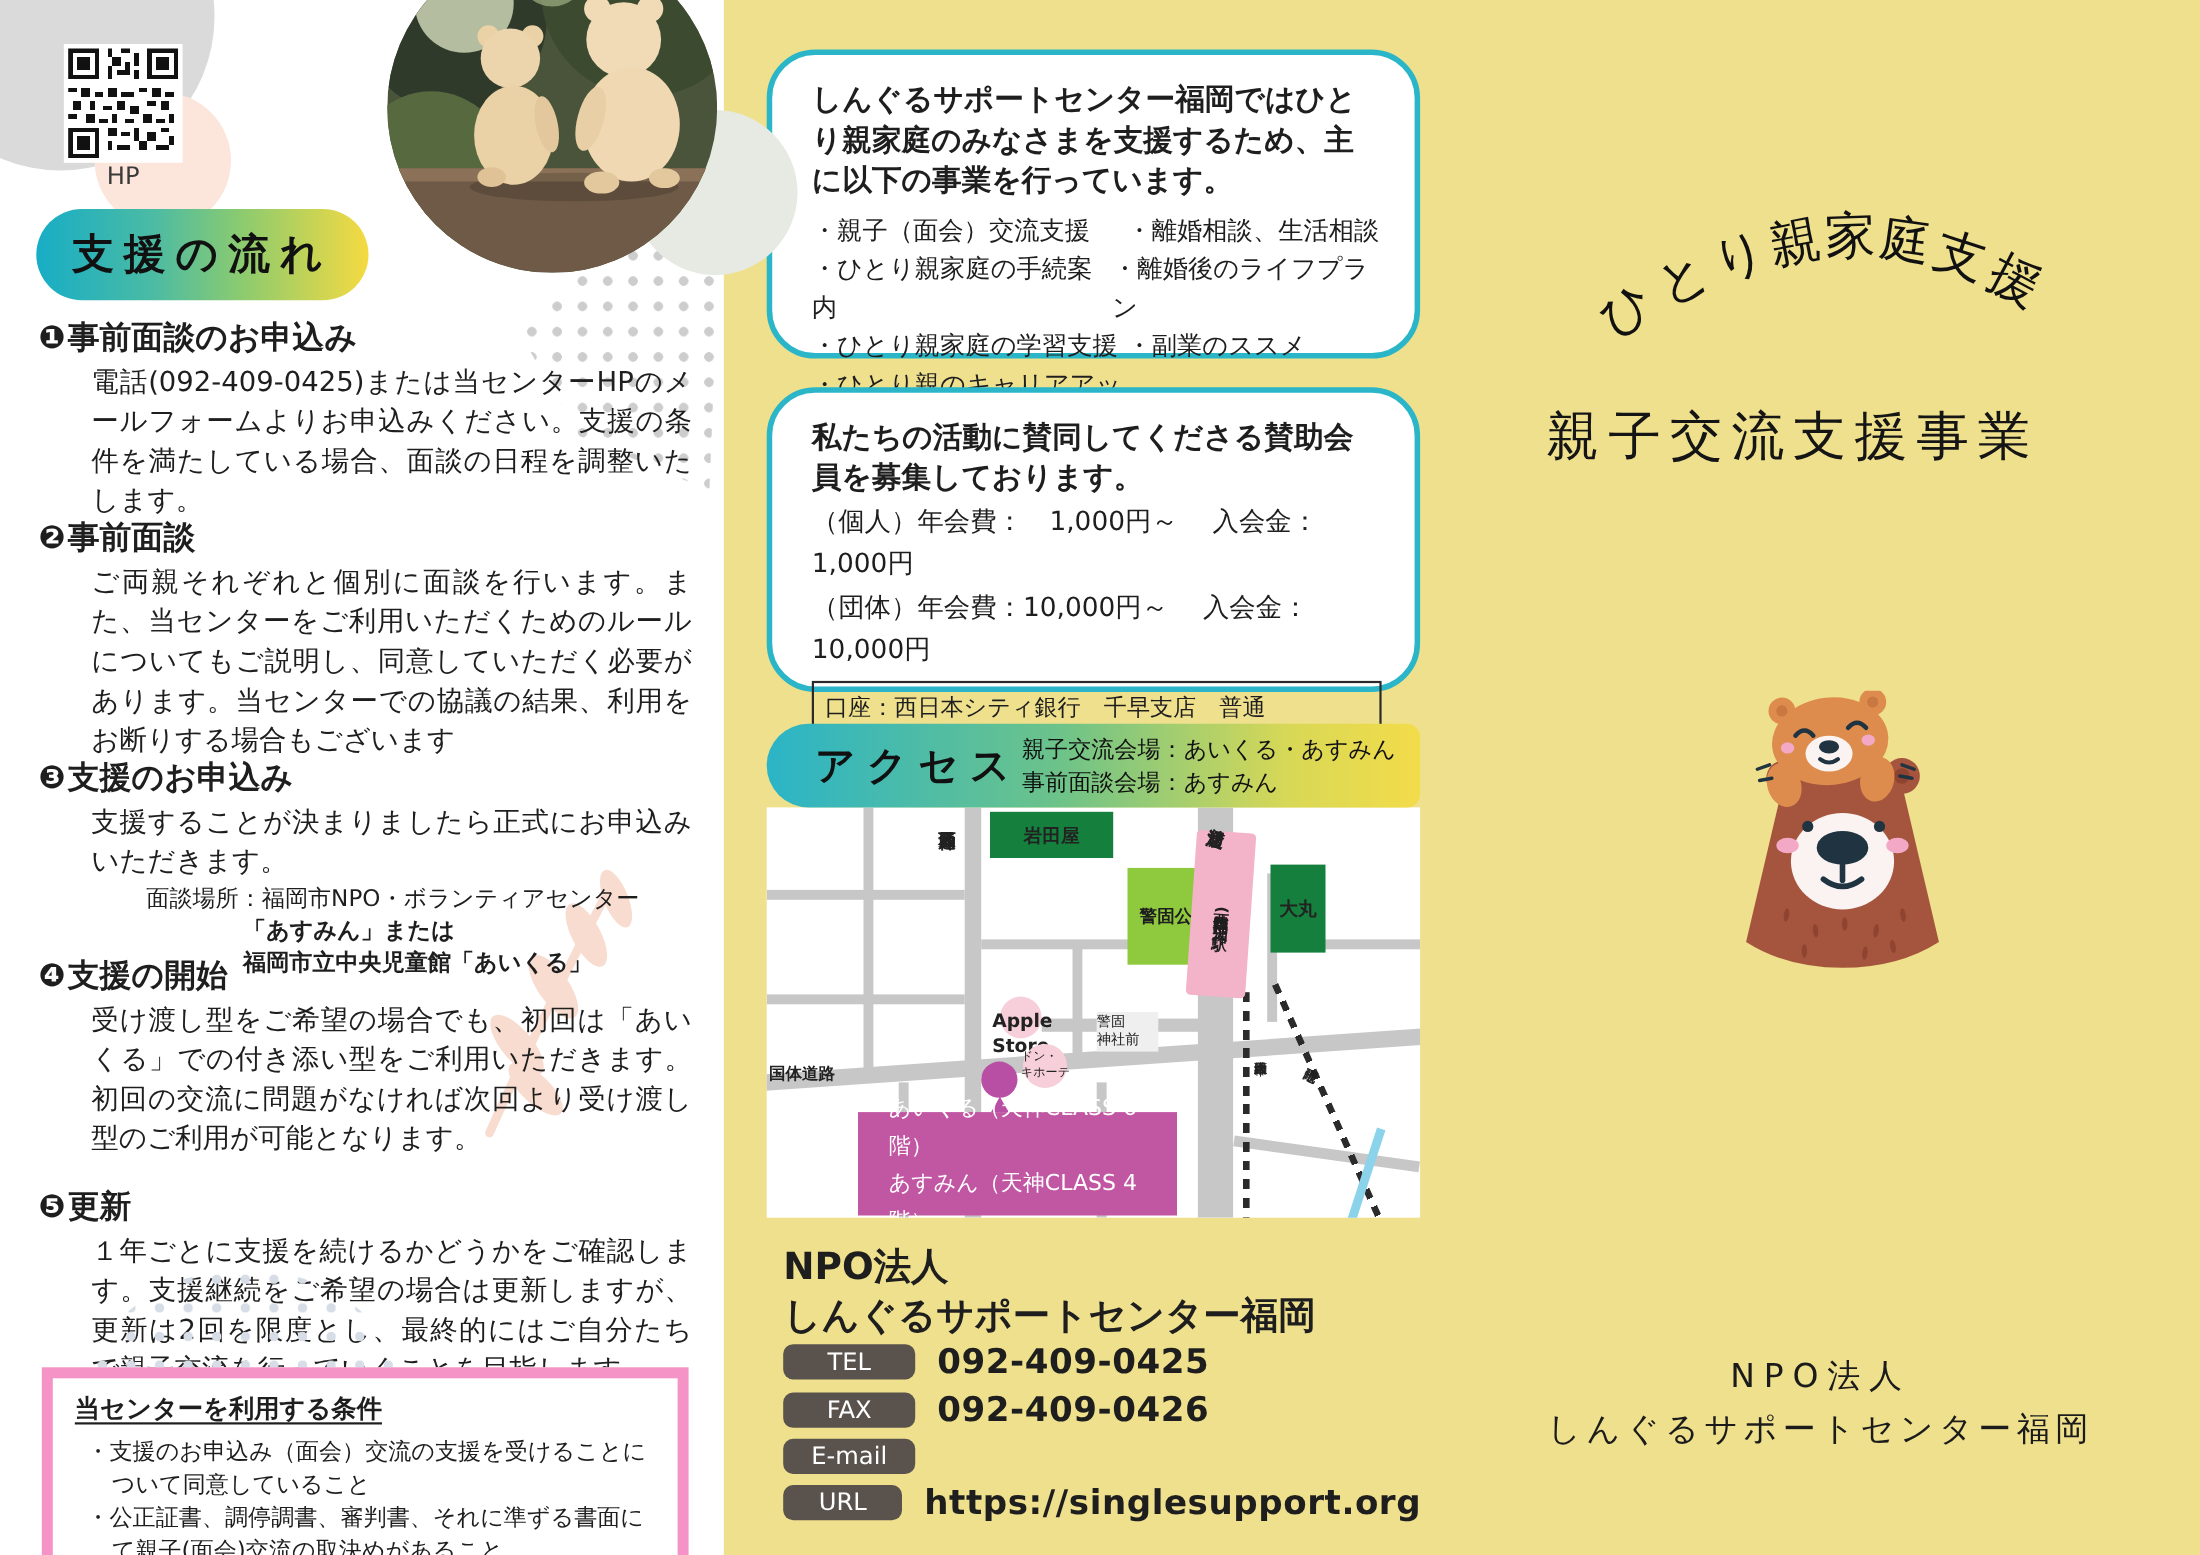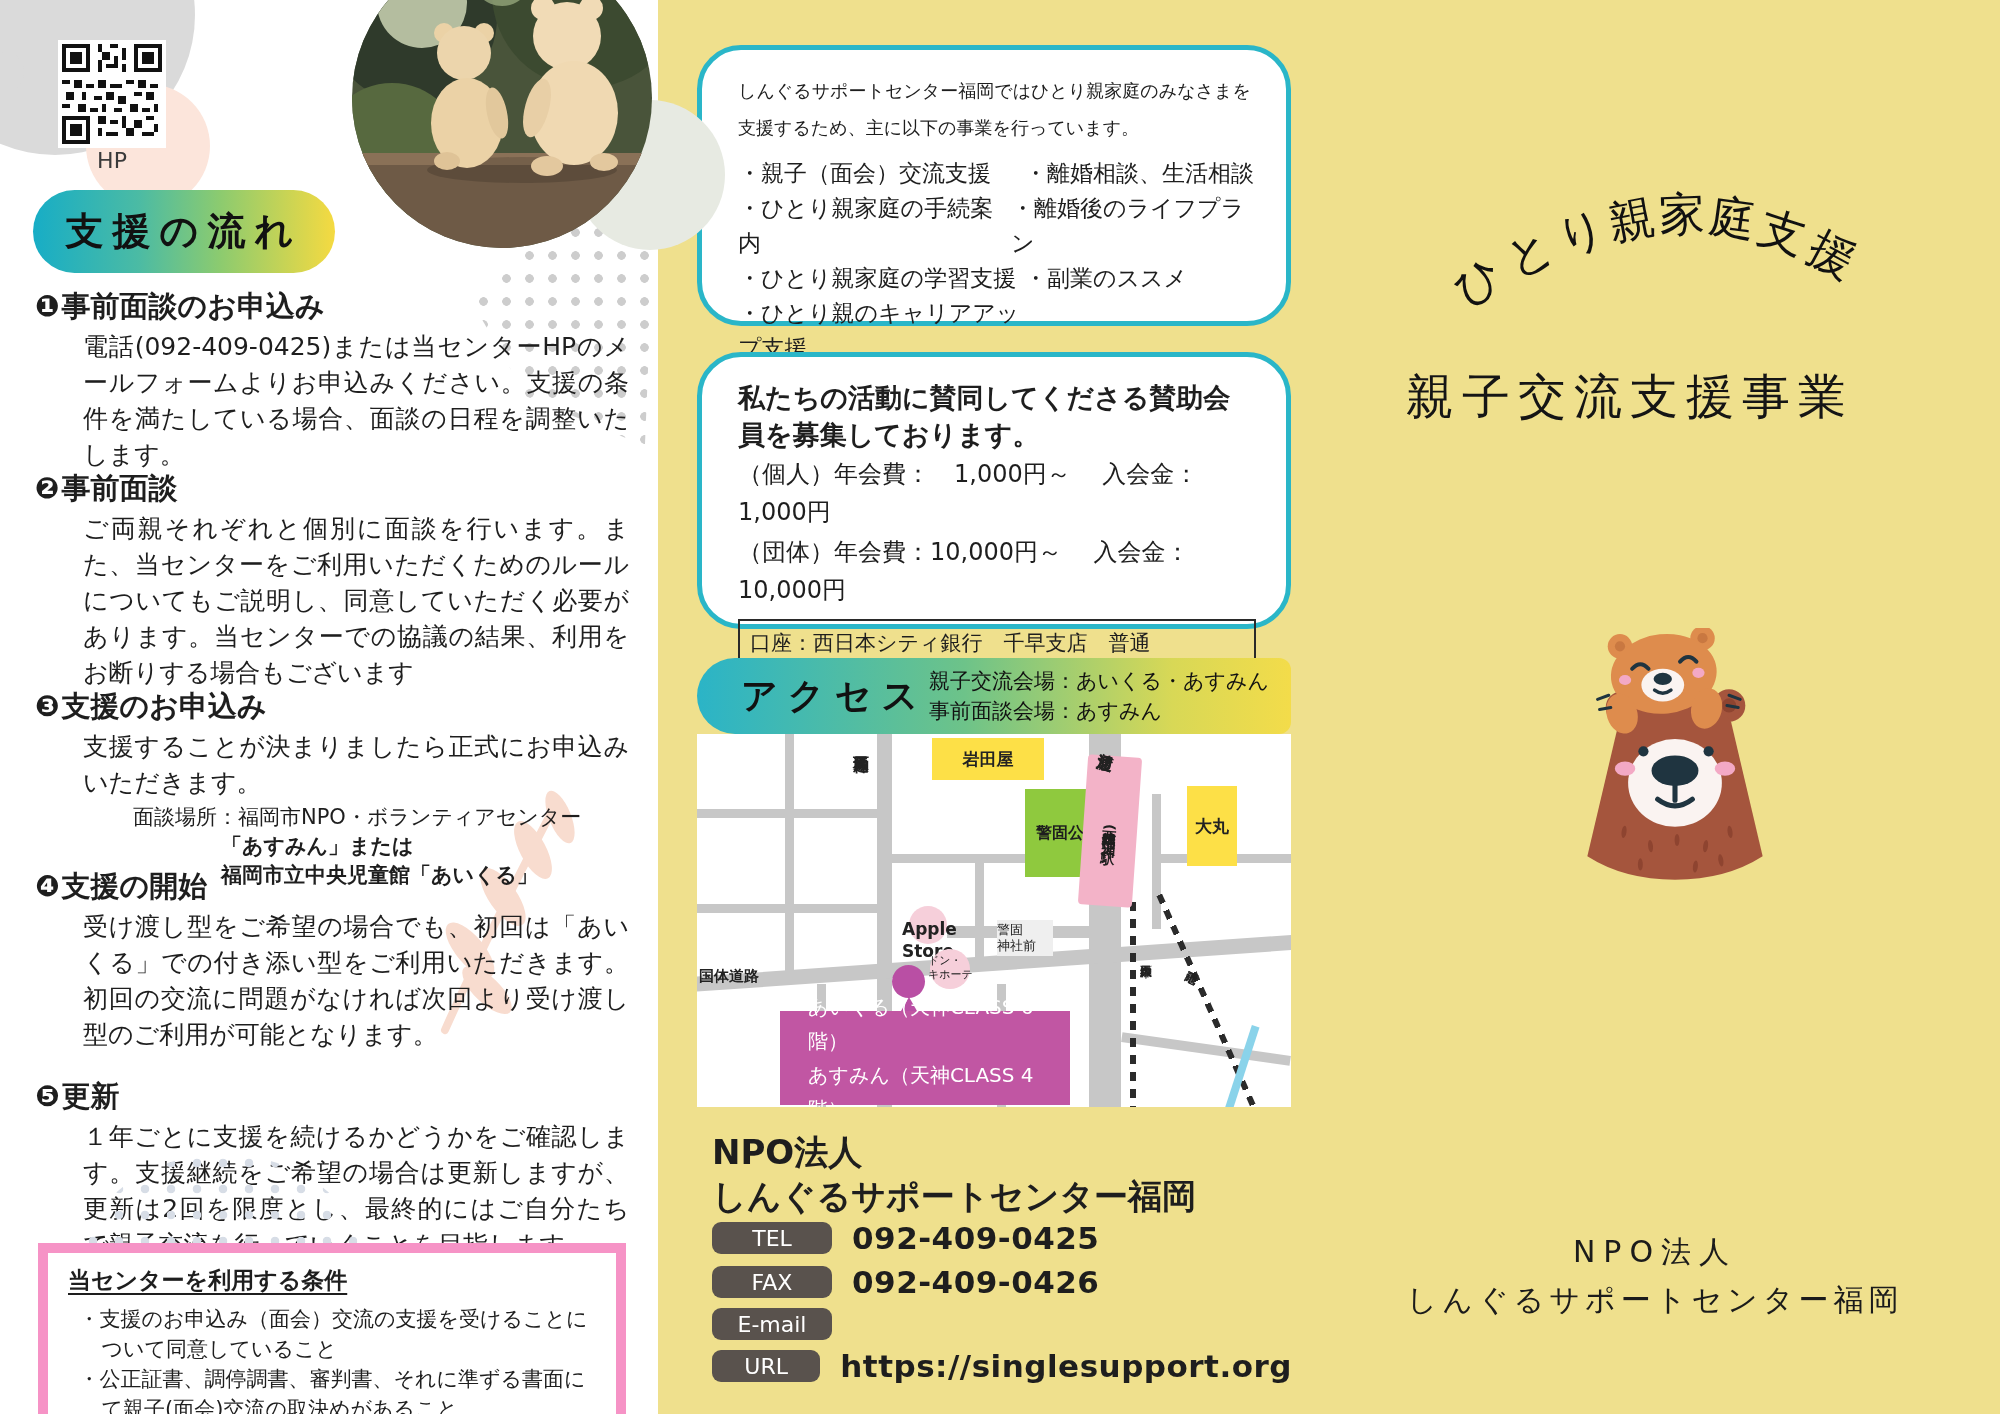--- a/index.html
+++ b/index.html
@@ -39,40 +39,40 @@
   .cond-box{position:absolute;left:38px;top:1243px;width:588px;box-sizing:border-box;
     border:10px solid #F693C6;background:#fff;padding:12px 20px 14px 20px;z-index:2;}
   .cond-title{font-size:23px;font-weight:700;text-decoration:underline;text-underline-offset:5px;margin-bottom:8px;}
   .cond-item{font-size:21px;line-height:30px;padding-left:1.6em;text-indent:-1.1em;}
 
   
   .wbox{position:absolute;left:697px;width:594px;box-sizing:border-box;background:#fff;
     border:5px solid #2AB6C8;border-radius:44px;padding:22px 30px 16px 36px;}
   .wbox1{top:45px;height:281px;}
   .wbox2{top:352px;height:277px;}
-  .intro-head{font-size:18px;font-weight:400;line-height:37px;}
+  .intro-head{font-size:27px;font-weight:700;line-height:37px;}
   .b-rows{margin-top:10px;}
   .b-row{display:flex;font-size:23px;line-height:35px;}
   .b-left{width:286px;}
   .member-head{font-size:27px;font-weight:700;line-height:37px;}
   .fee-line{font-size:24px;line-height:38px;margin-top:2px;}
   .account-box{border:2px solid #2a2a2a;margin-top:10px;padding:7px 10px;font-size:21px;line-height:30px;}
   .account-box .l2{padding-left:64px;}
 
   .access-bar{position:absolute;left:697px;top:658px;width:594px;height:76px;
     border-radius:38px 12px 12px 38px;
     background:linear-gradient(90deg,#2BB4C7 0%,#6DC389 45%,#D8D856 80%,#F3DC4A 100%);
     display:flex;align-items:center;z-index:2;}
   .access-title{font-size:36px;font-weight:700;letter-spacing:10px;padding-left:44px;color:#111;}
   .access-venues{margin-left:auto;padding-right:22px;font-size:21px;font-weight:400;line-height:30px;color:#111;}
 
   
   .map{position:absolute;left:697px;top:734px;width:594px;height:373px;background:#fff;overflow:hidden;}
   .road{position:absolute;background:#C7C7C7;}
-  .bldg-pink{position:absolute;background:#fde047;margin-left:32px;}
+  .bldg-pink{position:absolute;background:#15803d;}
   .map-label{position:absolute;font-size:17px;color:#222;}
   .vtext{writing-mode:vertical-rl;text-orientation:upright;}
   .park{position:absolute;left:328px;top:55px;width:86px;height:88px;background:#8FC93E;
     display:flex;align-items:center;justify-content:center;}
   .park span{font-size:16px;font-weight:600;}
   .station{position:absolute;left:386px;top:22px;width:54px;height:150px;background:#F3B3C8;
     transform:rotate(4deg);display:flex;align-items:center;justify-content:center;border-radius:4px;}
   .station span{writing-mode:vertical-rl;font-size:14px;font-weight:600;letter-spacing:1px;}
   .pink-dot{position:absolute;border-radius:50%;background:#F6CFDA;}
   .rail-v{position:absolute;width:6px;background-image:repeating-linear-gradient(to bottom,#2b2b2b 0 9px,transparent 9px 17px);}

